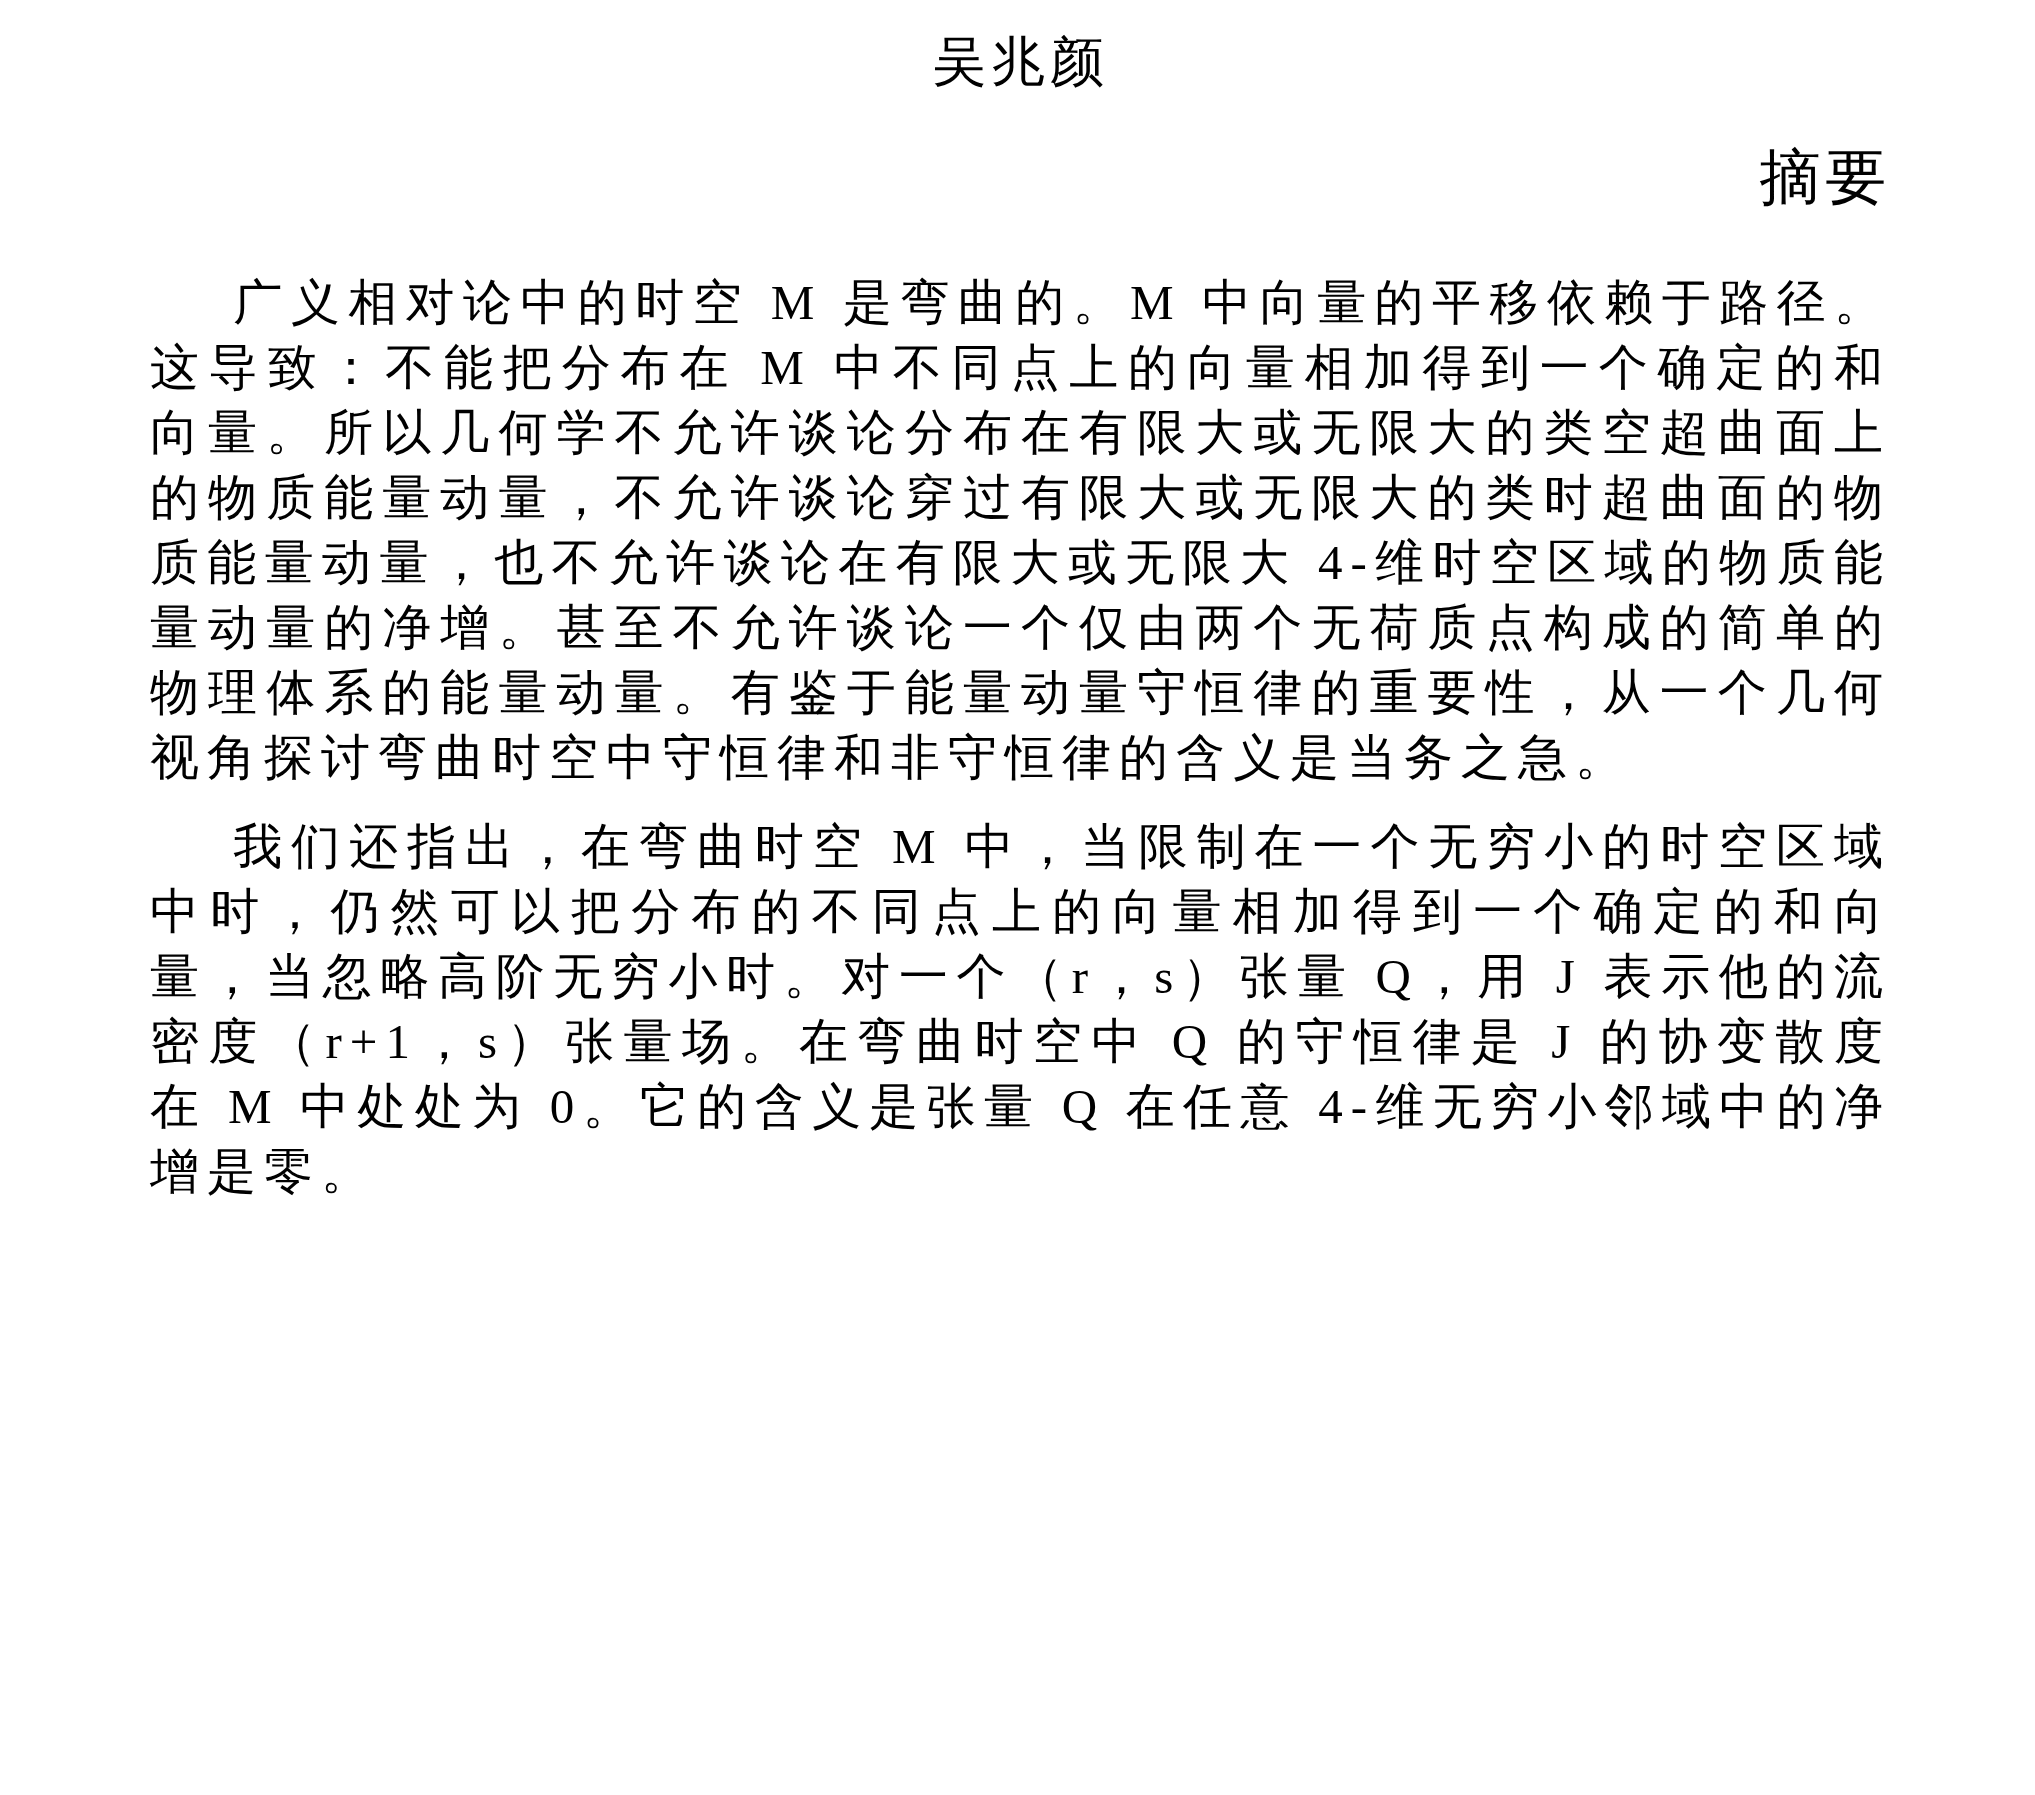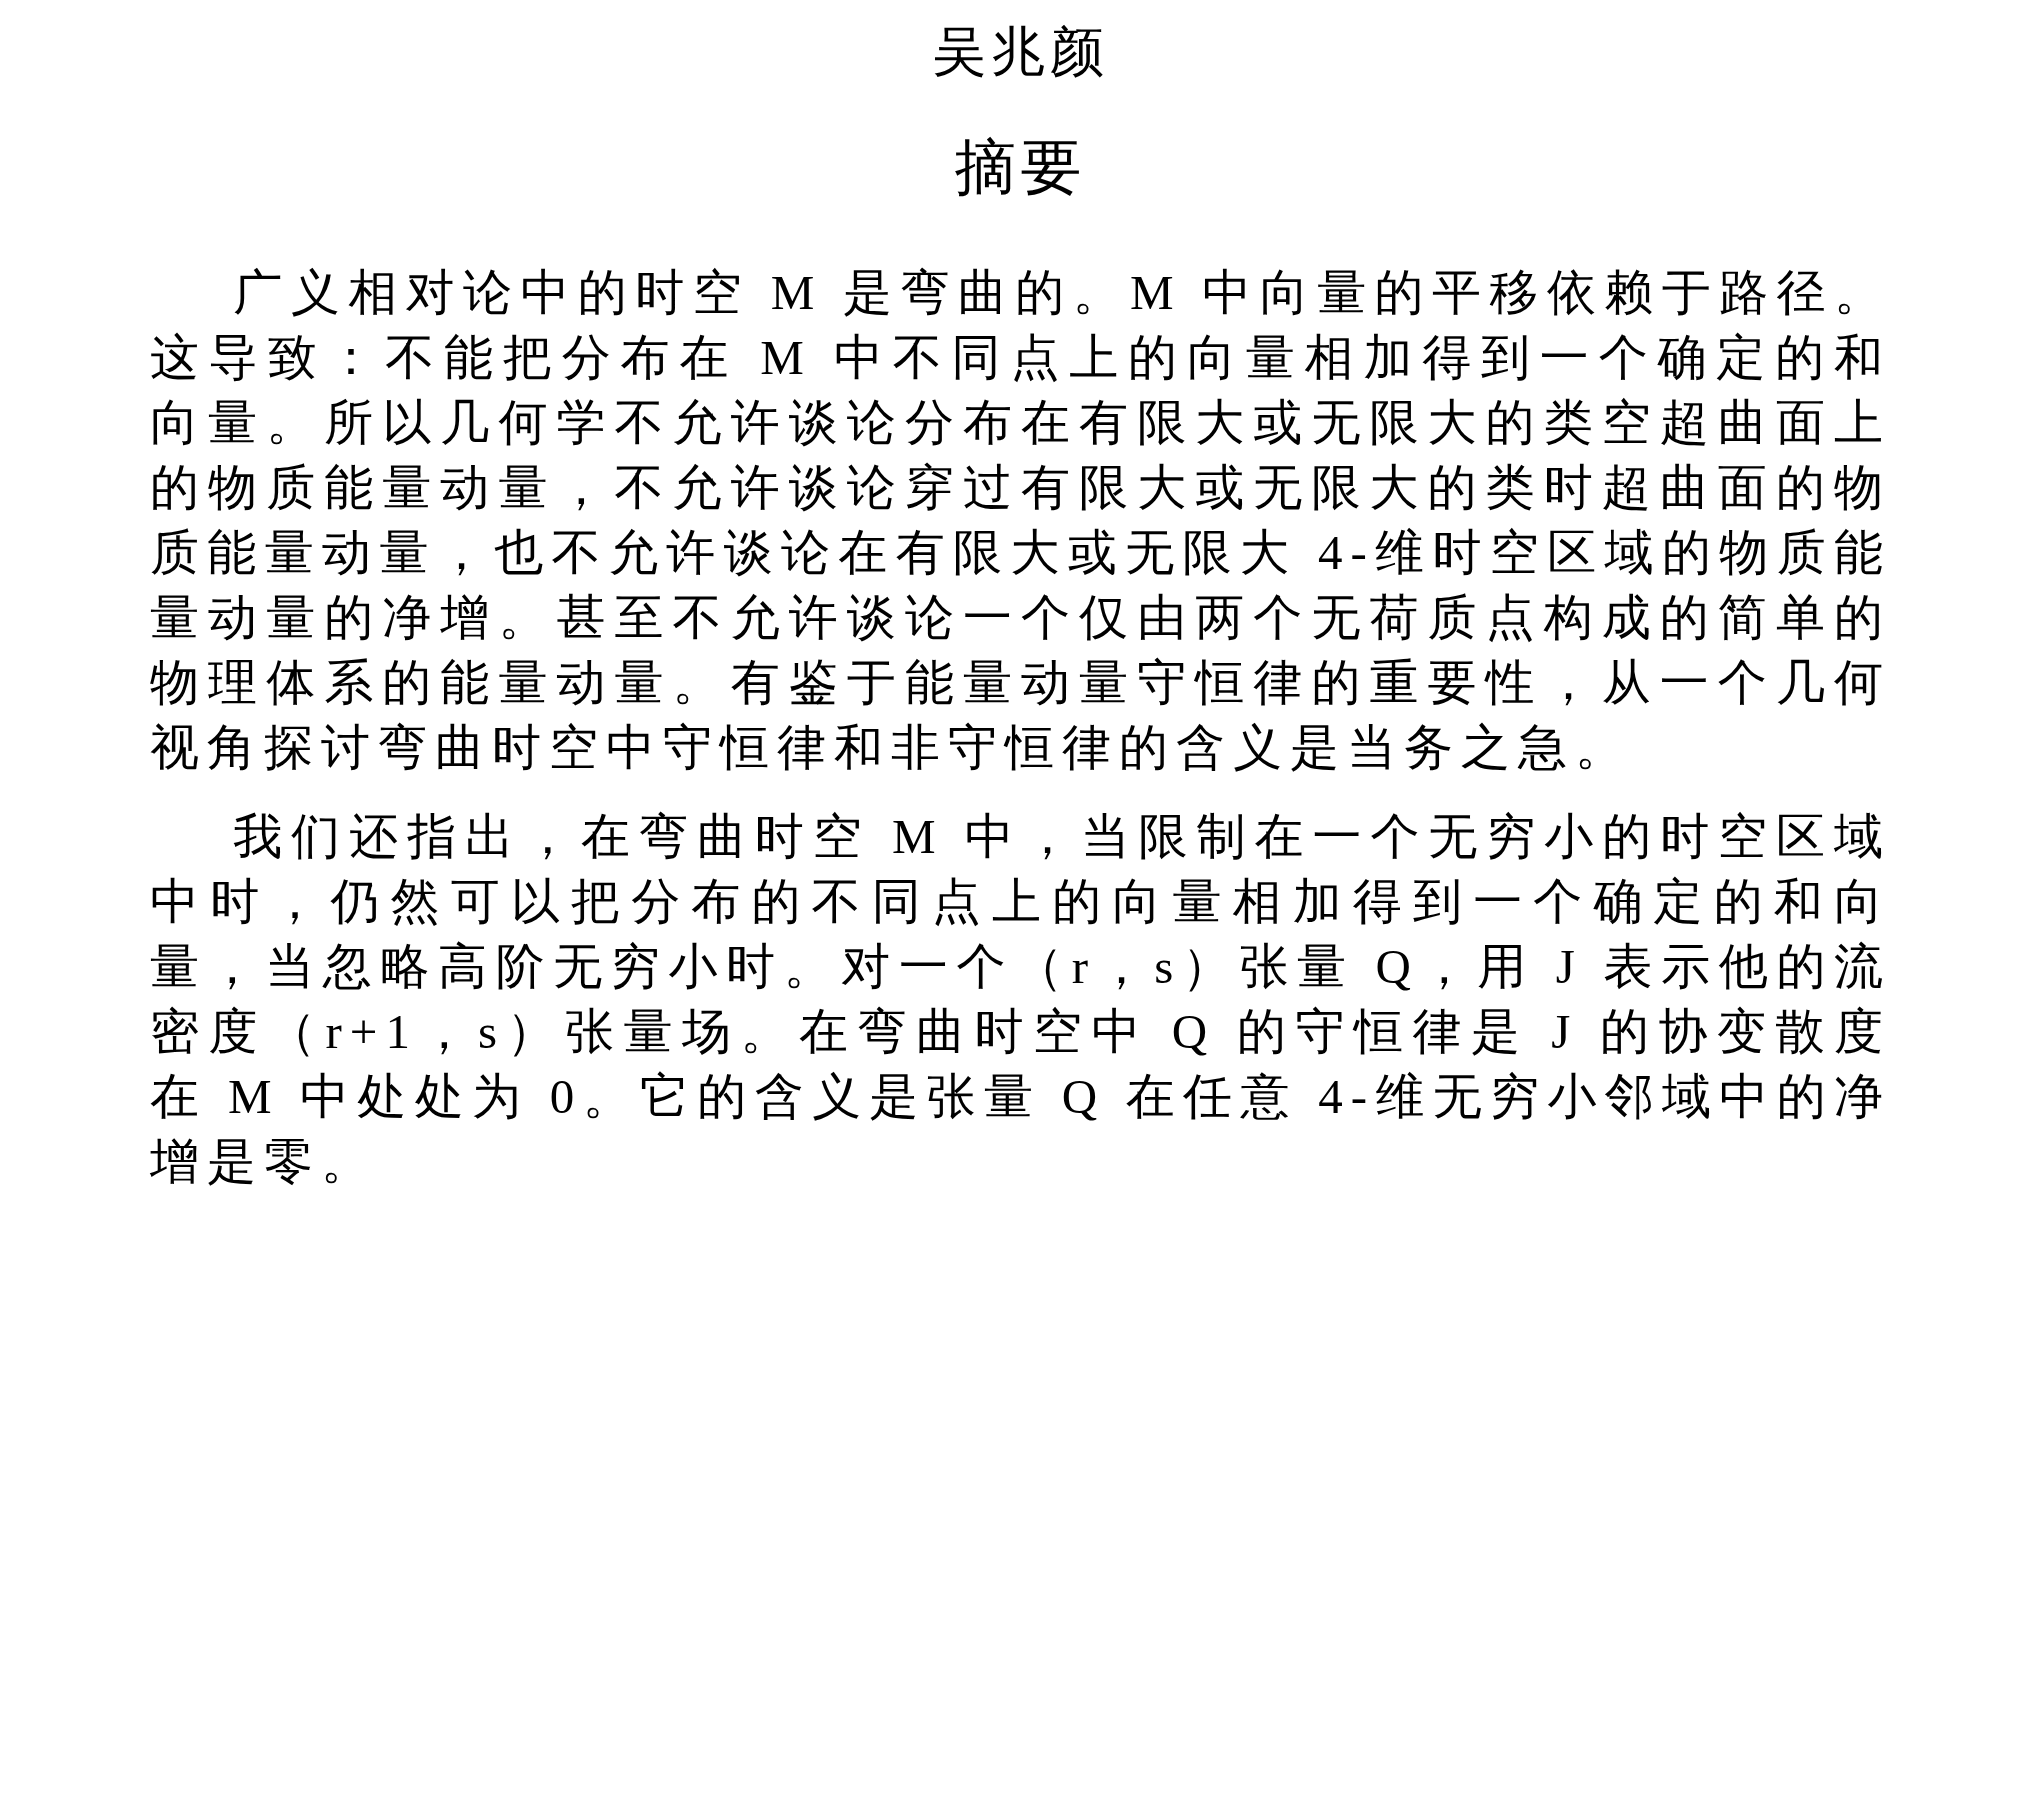--- a/index.html
+++ b/index.html
@@ -9,21 +9,21 @@
   body {
     width: 2035px;
     height: 1796px;
     background: #ffffff;
     overflow: hidden;
   }
   .page {
     box-sizing: border-box;
     width: 2035px;
     height: 1796px;
-    padding: 20px 144px 0 150px;
+    padding: 30px 144px 0 150px;
     color: #000000;
     font-family: "Liberation Serif", "DejaVu Serif", serif;
     overflow: hidden;
   }
   .doc-header {
     text-align: center;
   }
   .author {
     font-size: 54px;
     line-height: 64px;
@@ -33,20 +33,21 @@
     margin-top: 59px;
     font-size: 54px;
     line-height: 64px;
     letter-spacing: 3.2px;
   }
   .abstract-title {
     margin-top: 49px;
     font-size: 61px;
     line-height: 70px;
     letter-spacing: 4.8px;
+    text-align: right;
   }
   .doc-body {
     margin-top: 57px;
     font-size: 49px;
     line-height: 65px;
     letter-spacing: 8px;
     text-align: justify;
   }
   .doc-body p {
     margin: 0;

